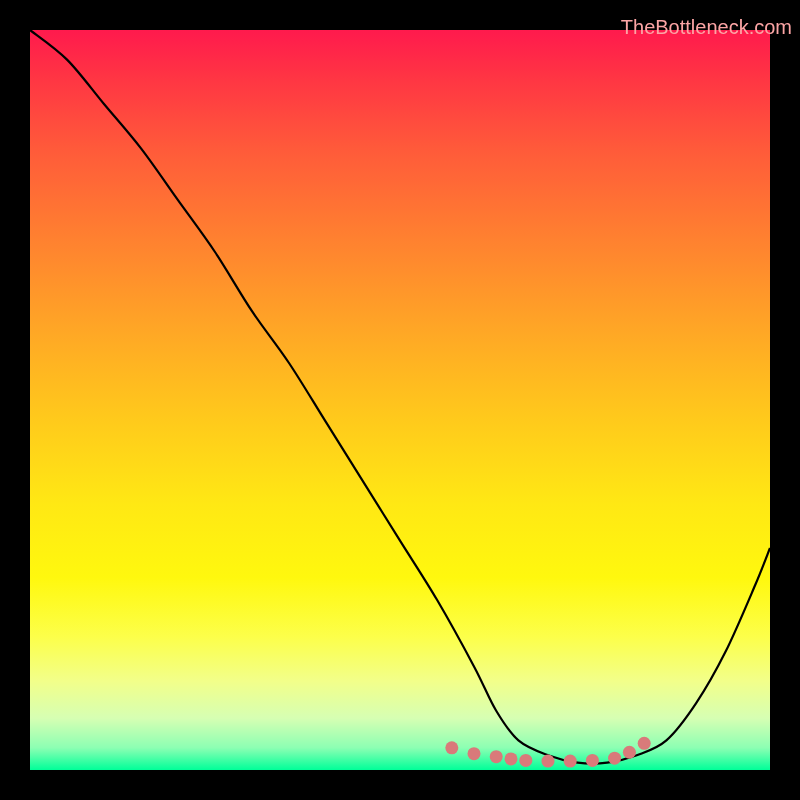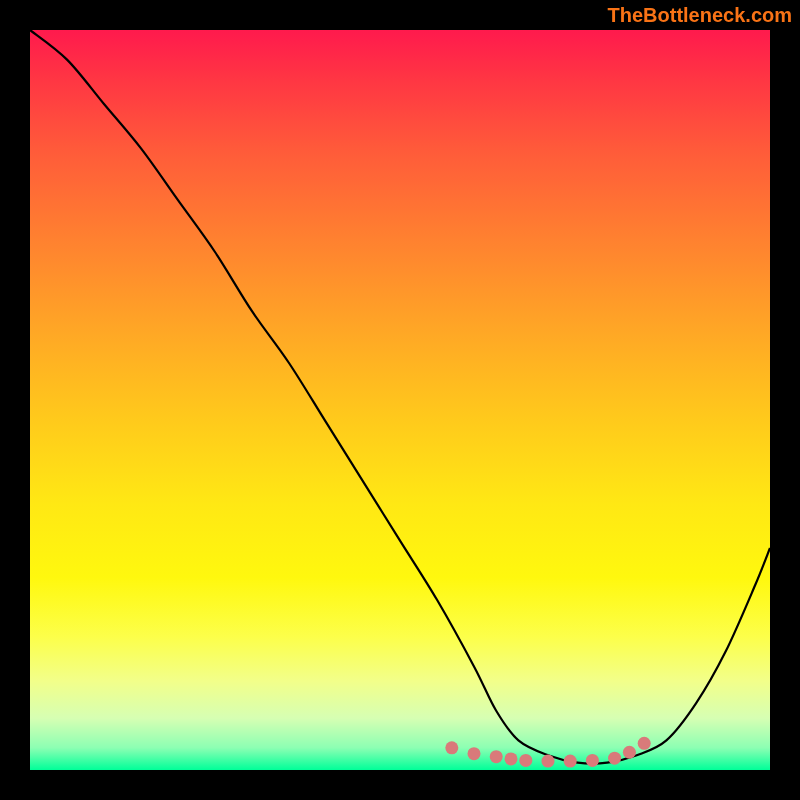--- a/index.html
+++ b/index.html
@@ -6,25 +6,25 @@
   body {
     width: 800px;
     height: 800px;
     background: #000;
     position: relative;
     font-family: Arial, sans-serif;
     overflow: hidden;
   }
   .watermark {
     position: absolute;
-    top: 4px;
+    top: 16px;
     right: 8px;
-    color: #f97316;
+    color: #fca5a5;
     font-size: 20px;
-    font-weight: bold;
+    font-weight: normal;
     z-index: 10;
   }
   .plot-area {
     position: absolute;
     left: 30px;
     top: 30px;
     width: 740px;
     height: 740px;
   }
   .gradient {

